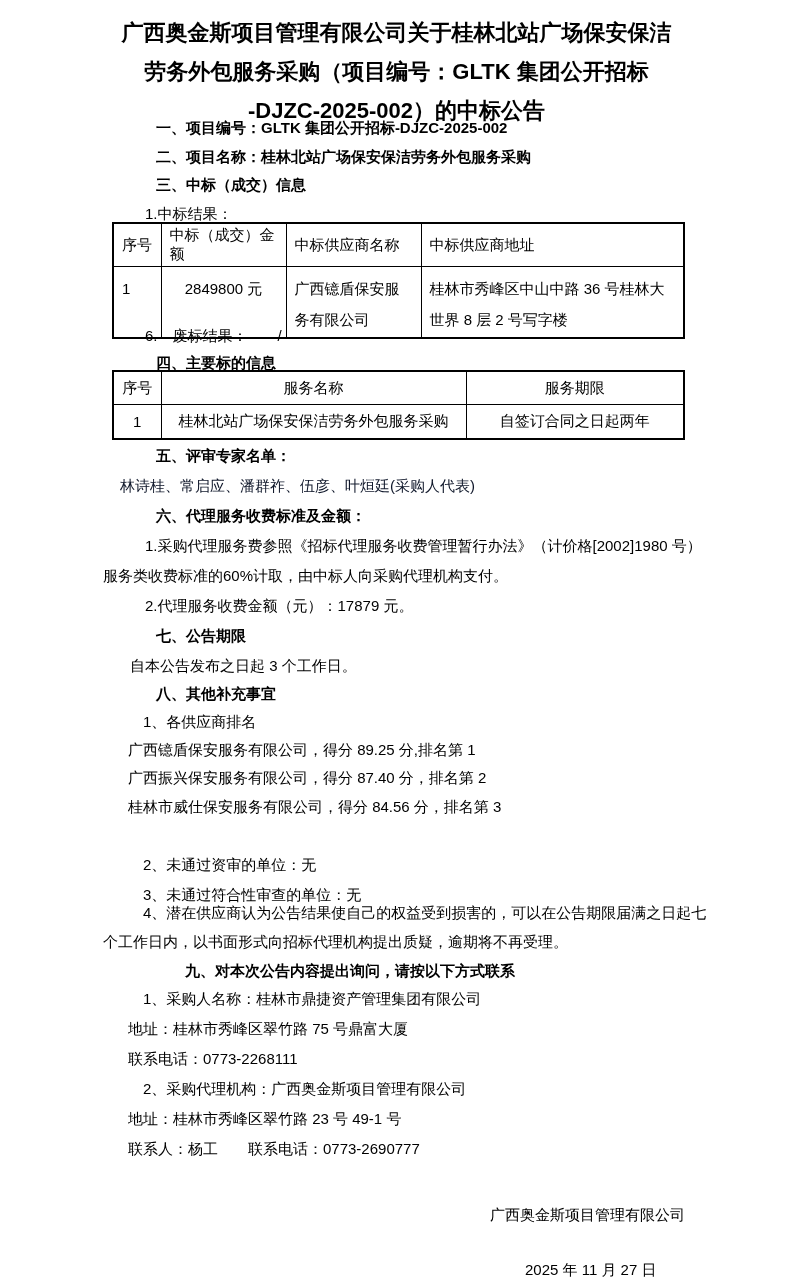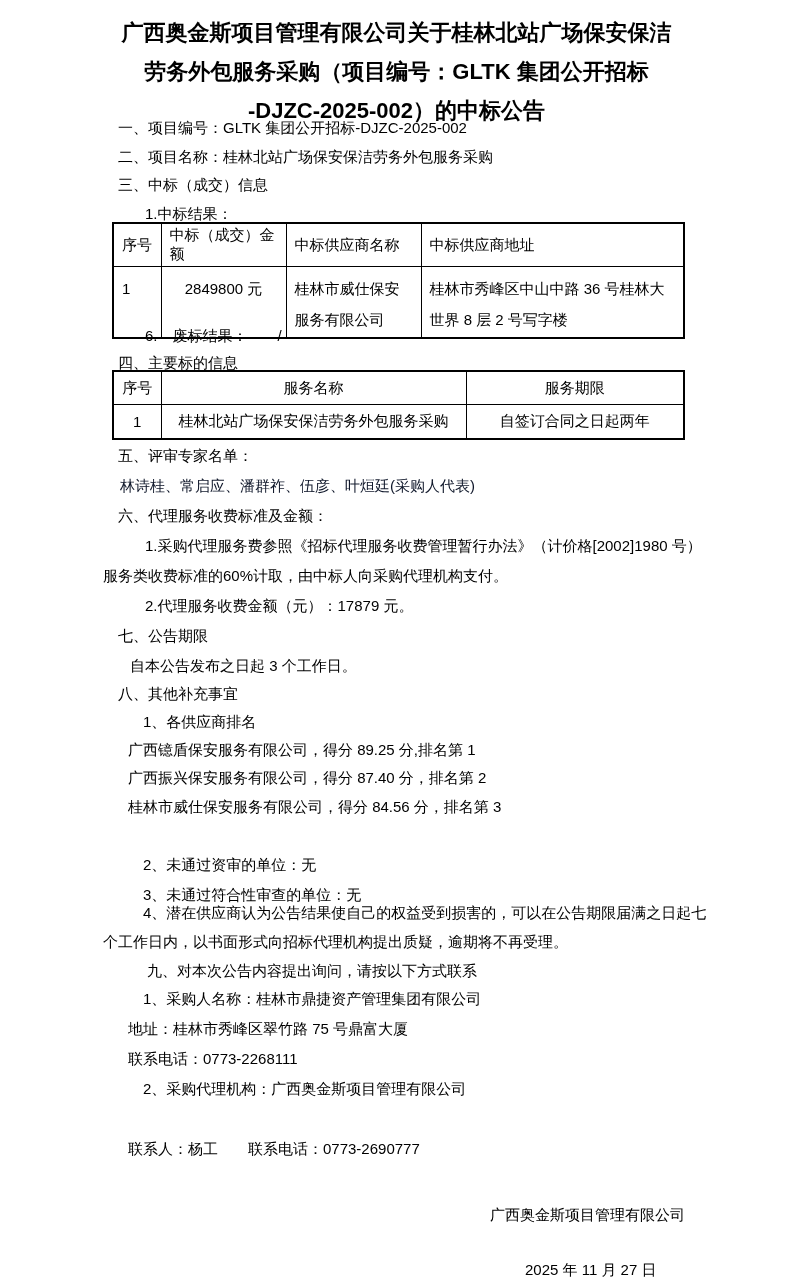--- a/index.html
+++ b/index.html
@@ -6,21 +6,21 @@
   .page{
     position:relative;width:793px;height:1281px;background:#ffffff;
     color:#000;font-family:"Liberation Sans","DejaVu Sans",sans-serif;
     overflow:hidden;
   }
   .title{
     position:absolute;top:13px;left:0;width:100%;text-align:center;
     font-weight:bold;font-size:22px;line-height:39px;
   }
   .p{position:absolute;font-size:15px;line-height:20px;white-space:nowrap;}
-  .b{font-weight:normal;}
+  .b{font-weight:bold;margin-left:38px;}
   .gray{color:#0f172a;}
   table.t{border-collapse:collapse;position:absolute;table-layout:fixed;border:2px solid #000;background:#fff;}
   table.t th,table.t td{border:1px solid #000;font-size:15px;font-weight:normal;}
   #t1{left:112px;top:222px;width:571px;}
   #t1 th{height:31px;text-align:left;padding:2px 8px;vertical-align:middle;}
   #t1 td{height:59px;vertical-align:top;padding:6px 8px 2px 8px;line-height:31px;white-space:normal;}
   #t1 .c-amt{text-align:center;}
   #t2{left:112px;top:370px;width:571px;}
   #t2 th{height:28px;text-align:center;padding:2px 6px;vertical-align:middle;}
   #t2 td{height:29px;text-align:center;padding:2px 6px;vertical-align:middle;}
@@ -51,21 +51,21 @@
     <tbody>
         <tr>
       <th>序号</th>
       <th>中标（成交）金额</th>
       <th>中标供应商名称</th>
       <th>中标供应商地址</th>
     </tr>
     <tr>
       <td>1</td>
       <td class="c-amt">2849800 元</td>
-      <td>桂林市威仕保安服务有限公司</td>
+      <td>广西镱盾保安服务有限公司</td>
       <td>桂林市秀峰区中山中路 36 号桂林大世界 8 层 2 号写字楼</td>
     </tr>
   </tbody>
     </table>
 
   <div class="p" style="left:145px;top:326px;">6.　废标结果：　　/</div>
 
   <div class="p b" style="left:118px;top:353px;">四、主要标的信息</div>
 
   <table class="t" id="t2">
@@ -107,18 +107,19 @@
   <div class="p" style="left:143px;top:855px;">2、未通过资审的单位：无</div>
   <div class="p" style="left:143px;top:885px;">3、未通过符合性审查的单位：无</div>
   <div class="p" style="left:143px;top:903px;">4、潜在供应商认为公告结果使自己的权益受到损害的，可以在公告期限届满之日起七</div>
   <div class="p" style="left:103px;top:932px;">个工作日内，以书面形式向招标代理机构提出质疑，逾期将不再受理。</div>
 
   <div class="p b" style="left:147px;top:961px;">九、对本次公告内容提出询问，请按以下方式联系</div>
   <div class="p" style="left:143px;top:989px;">1、采购人名称：桂林市鼎捷资产管理集团有限公司</div>
   <div class="p" style="left:128px;top:1019px;">地址：桂林市秀峰区翠竹路 75 号鼎富大厦</div>
   <div class="p" style="left:128px;top:1049px;">联系电话：0773-2268111</div>
   <div class="p" style="left:143px;top:1079px;">2、采购代理机构：广西奥金斯项目管理有限公司</div>
+  <div class="p" style="left:128px;top:1109px;">地址：桂林市秀峰区翠竹路 23 号 49-1 号</div>
   <div class="p" style="left:128px;top:1139px;">联系人：杨工　　联系电话：0773-2690777</div>
 
   <div class="p" style="left:490px;top:1205px;">广西奥金斯项目管理有限公司</div>
   <div class="p" style="left:525px;top:1260px;">2025 年 11 月 27 日</div>
 
 </div>
 
 </body></html>

